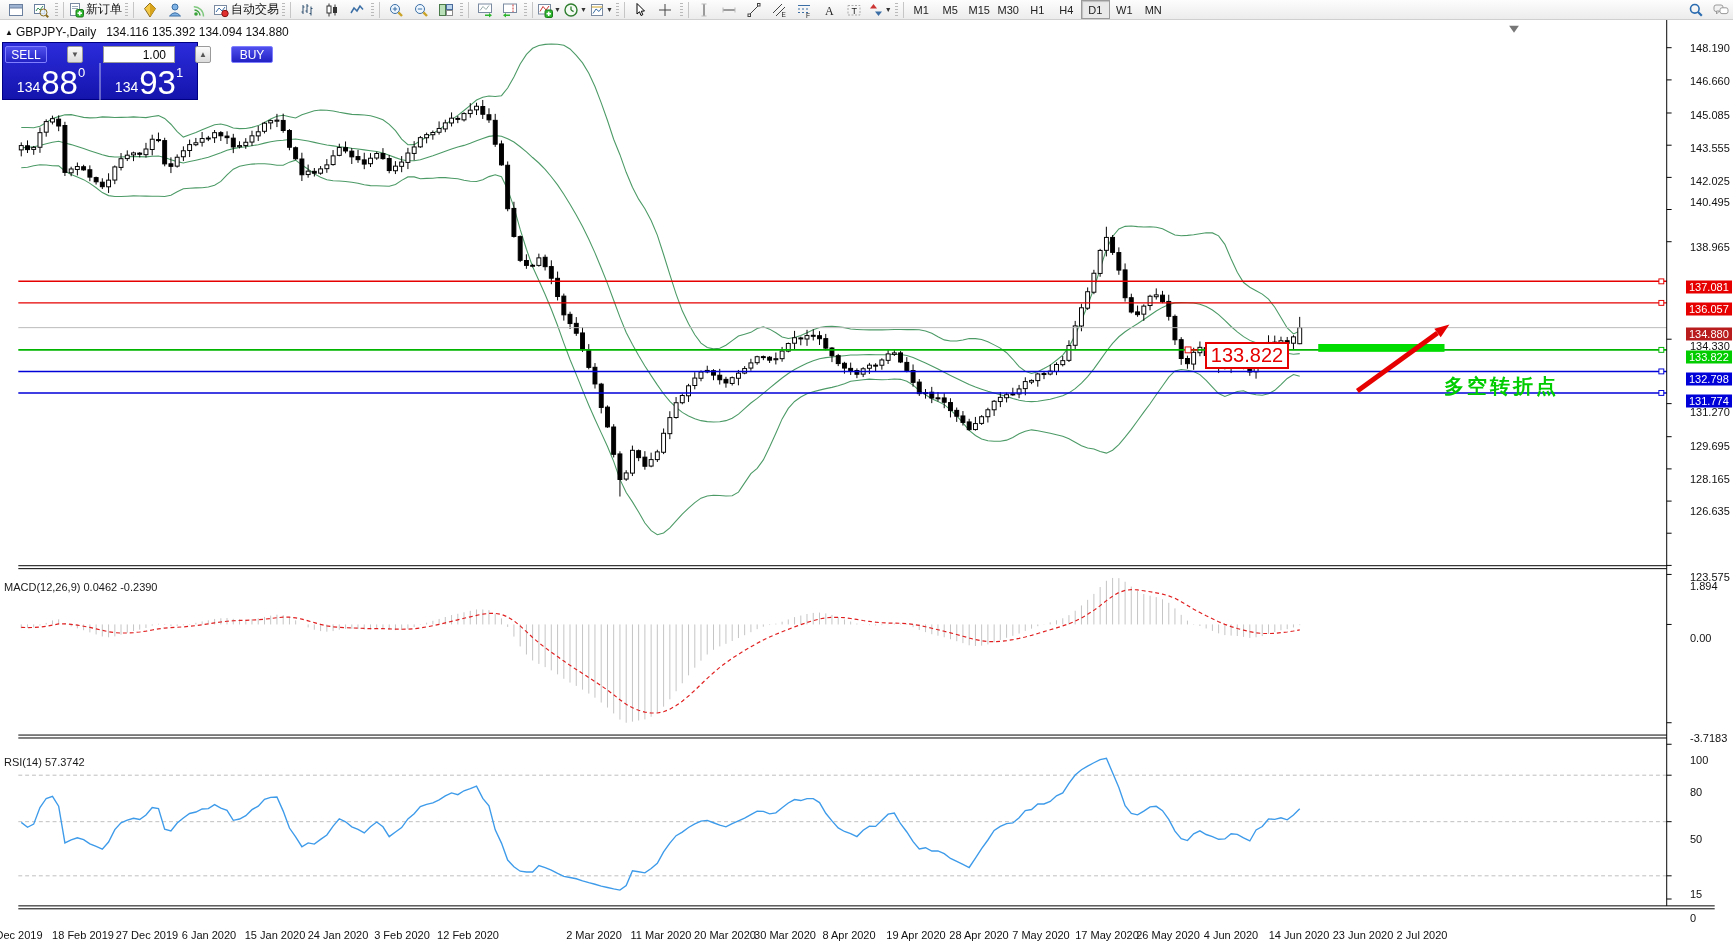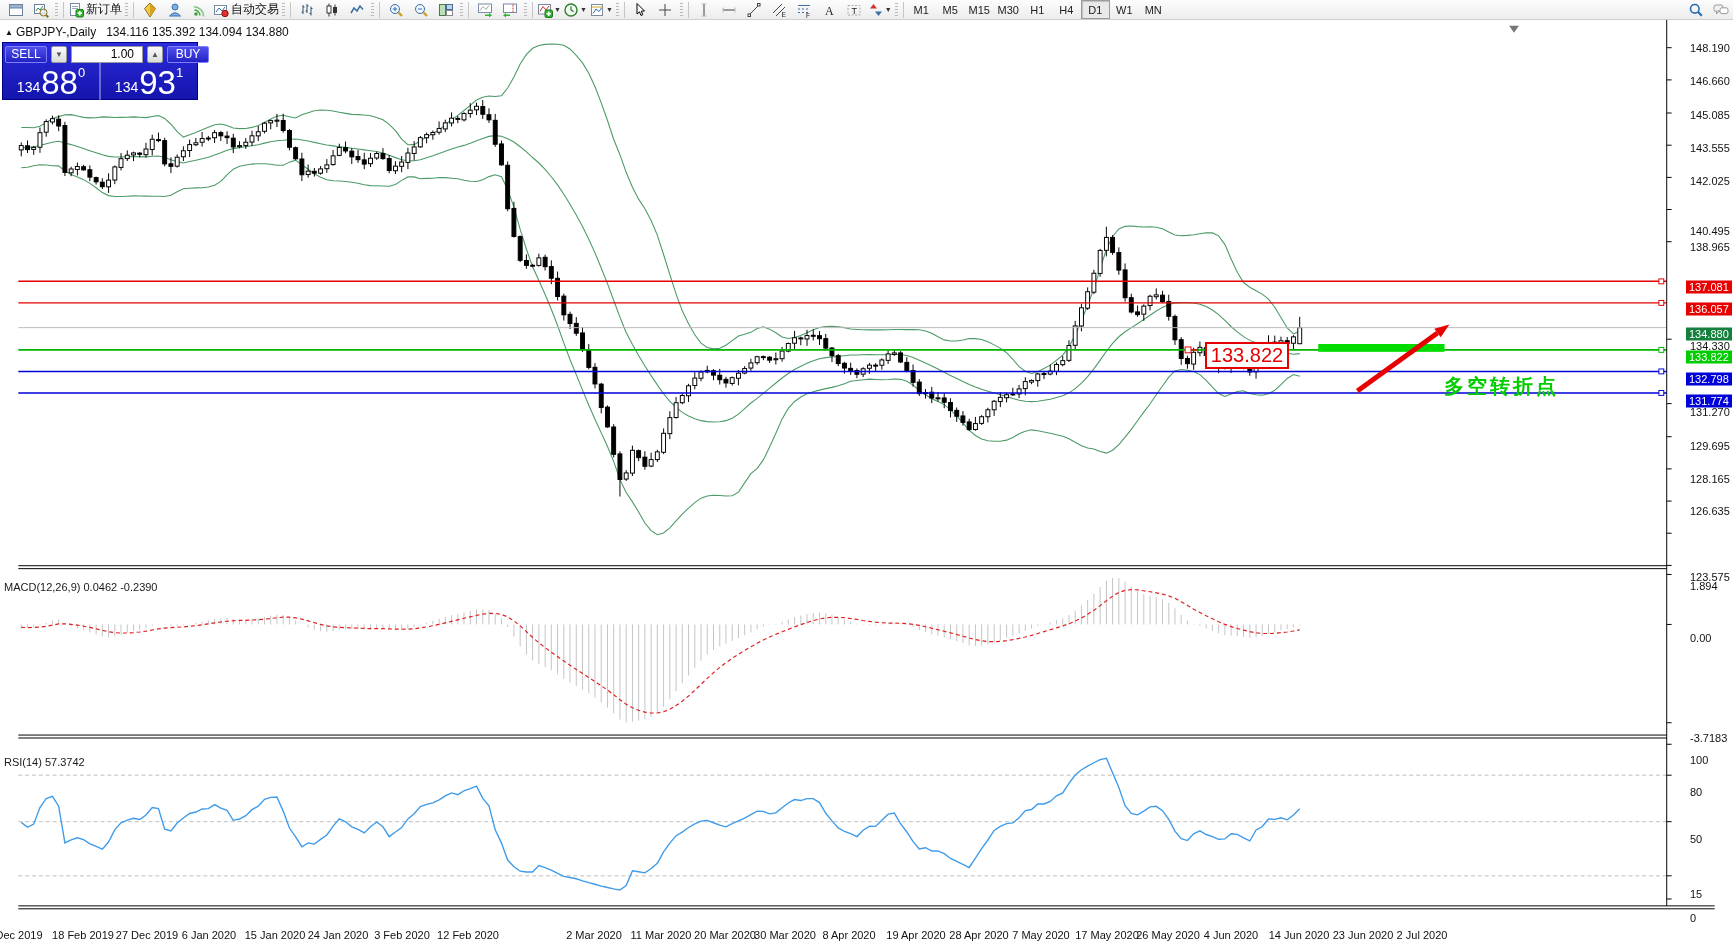--- a/index.html
+++ b/index.html
@@ -28,21 +28,21 @@
   #title .tri{font-size:8px;vertical-align:1px;margin-right:3px;}
   #title .ohlc{margin-left:10px;}
   .panelabel{position:absolute;left:4px;font-size:11px;color:#1a1a1a;white-space:nowrap;}
   .pricetick{position:absolute;left:1690px;font-size:11px;color:#111;transform:translateY(-50%);white-space:nowrap;}
   .pricetag{position:absolute;left:1686px;font-size:11px;color:#fff;height:13px;line-height:13px;
             padding:0 3px;transform:translateY(-50%);white-space:nowrap;}
   .datelabel{position:absolute;top:909px;transform:translateX(-50%);font-size:11px;color:#111;white-space:nowrap;}
   
   #panel{position:absolute;left:2px;top:22px;width:196px;height:58px;
     background:linear-gradient(#2c2cdc,#1414ad);border:1px solid #000082;box-sizing:border-box;}
-  #panel .row1{display:flex;align-items:center;gap:4px;padding:2px 2px 0 2px;height:18px;}
+  #panel .row1{display:flex;align-items:flex-end;gap:20px;padding:2px 2px 0 2px;height:18px;}
   .tradebtn{height:17px;border:1px solid #8080ff;border-radius:2px;color:#fff;font-size:12px;
     background:linear-gradient(#5050ee,#2222c4);flex:0 0 42px;display:flex;align-items:center;justify-content:center;
     font-family:"Liberation Sans",sans-serif;padding:0;}
   .spin{flex:0 0 14px;height:15px;background:linear-gradient(#fbfbfb,#dcdcdc);border:1px solid #9a9a9a;
     color:#555;font-size:8px;display:flex;align-items:center;justify-content:center;border-radius:2px;}
   #lot{flex:1 1 auto;width:60px;height:15px;border:1px solid #9a9a9a;font-size:12px;text-align:right;
     padding:0 8px 0 2px;font-family:"Liberation Sans",sans-serif;}
   #panel .row2{display:flex;height:38px;}
   .bigprice{flex:1 1 50%;color:#fff;display:flex;align-items:flex-end;justify-content:center;padding-bottom:3px;}
   .bigprice .sm{font-size:14px;line-height:22px;margin-right:1px;}
@@ -1021,40 +1021,40 @@
 
     <div class="panelabel" style="top:561px">MACD(12,26,9) 0.0462 -0.2390</div>
     <div class="panelabel" style="top:736px">RSI(14) 57.3742</div>
 
     <div id="price-axis-labels">
         <div class="pricetick" style="top: 28.3px;">148.190</div>
         <div class="pricetick" style="top: 61.1751px;">146.660</div>
         <div class="pricetick" style="top: 95.0171px;">145.085</div>
         <div class="pricetick" style="top: 127.892px;">143.555</div>
         <div class="pricetick" style="top: 160.767px;">142.025</div>
-        <div class="pricetick" style="top: 211px;">140.495</div>
+        <div class="pricetick" style="top: 182px;">140.495</div>
         <div class="pricetick" style="top: 226.518px;">138.965</div>
         <div class="pricetick" style="top: 326.11px;">134.330</div>
         <div class="pricetick" style="top: 391.86px;">131.270</div>
         <div class="pricetick" style="top: 425.702px;">129.695</div>
         <div class="pricetick" style="top: 458.577px;">128.165</div>
         <div class="pricetick" style="top: 491.452px;">126.635</div>
         <div class="pricetick" style="top: 547px; margin-left: 48px;">125.105</div>
         <div class="pricetick" style="top: 557.203px;">123.575</div>
         <div class="pricetick" style="top: 566.362px;">1.894</div>
         <div class="pricetick" style="top: 617.5px;">0.00</div>
         <div class="pricetick" style="top: 717.894px;">-3.7183</div>
         <div class="pricetick" style="top: 739.9px;">100</div>
         <div class="pricetick" style="top: 771.52px;">80</div>
         <div class="pricetick" style="top: 818.95px;">50</div>
         <div class="pricetick" style="top: 874.285px;">15</div>
         <div class="pricetick" style="top: 898px;">0</div>
         <div class="pricetag" style="top: 266.999px; background: rgb(230, 0, 0);">137.081</div>
         <div class="pricetag" style="top: 289.002px; background: rgb(230, 0, 0);">136.057</div>
-        <div class="pricetag" style="top: 314.292px; background: #15803d;">134.880</div>
+        <div class="pricetag" style="top: 314.292px; background: #b91c1c;">134.880</div>
         <div class="pricetag" style="top: 337.025px; background: rgb(0, 204, 0);">133.822</div>
         <div class="pricetag" style="top: 359.028px; background: rgb(0, 0, 216);">132.798</div>
         <div class="pricetag" style="top: 381.031px; background: rgb(0, 0, 216);">131.774</div>
       </div>
     <div id="date-axis-labels">
         <div class="datelabel" style="left: 19px;">Dec 2019</div>
         <div class="datelabel" style="left: 83px;">18 Feb 2019</div>
         <div class="datelabel" style="left: 147px;">27 Dec 2019</div>
         <div class="datelabel" style="left: 209px;">6 Jan 2020</div>
         <div class="datelabel" style="left: 275px;">15 Jan 2020</div>

